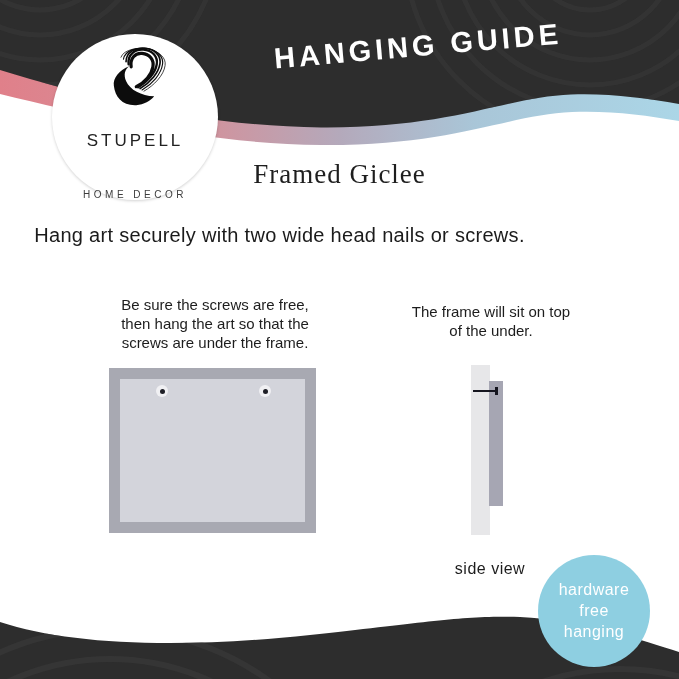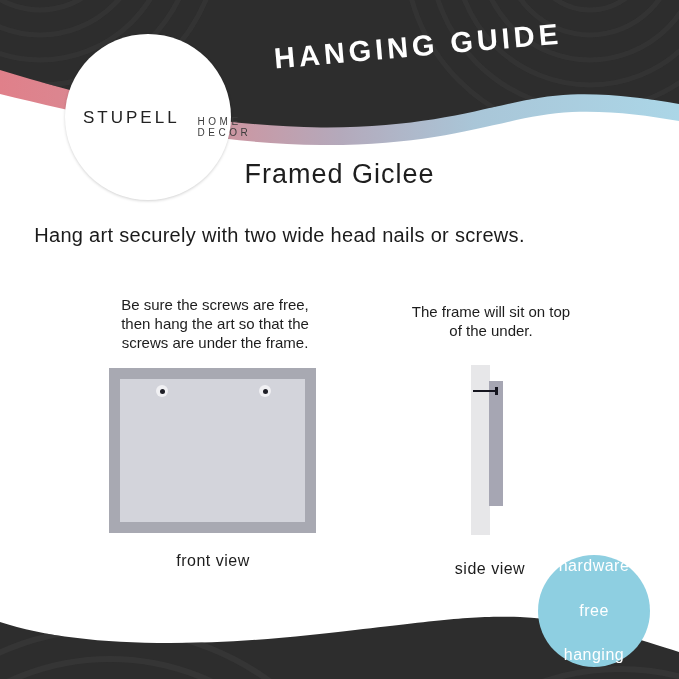--- a/index.html
+++ b/index.html
@@ -11,31 +11,31 @@
   .hdr-svg{position:absolute;top:0;left:0;}
   .ftr-svg{position:absolute;top:569px;left:0;}
 
   .hdr-title{
     position:absolute;left:218px;top:30px;width:400px;text-align:center;
     transform:rotate(-5deg);transform-origin:center;
     color:#ffffff;font-size:29px;font-weight:600;letter-spacing:4px;white-space:nowrap;
   }
 
   .logo{
-    position:absolute;left:65px;top:34px;width:166px;height:166px;border-radius:50%;
+    position:absolute;left:52px;top:34px;width:166px;height:166px;border-radius:50%;
     background:#ffffff;box-shadow:0 1px 3px rgba(0,0,0,.18);
-    display:flex;align-items:center;gap:18px;
+    display:flex;flex-direction:column;align-items:center;gap:18px;
   }
   .logo .s-icon{margin-top:13px;}
   .brand-name{font-size:17px;letter-spacing:3px;color:#222;margin-top:2px;font-weight:400;}
   .brand-tagline{font-size:10px;letter-spacing:3.5px;color:#3c3c3c;margin-top:20px;}
 
   .product-title{
     position:absolute;left:0;top:159px;width:679px;text-align:center;
-    font-size:27px;color:#1e1e1e;letter-spacing:1px;font-weight:400;
+    font-size:27px;color:#1e1e1e;letter-spacing:1px;font-weight:400;font-family:Liberation Serif, serif;
   }
   .product-subtitle{
     position:absolute;left:0;top:224px;width:559px;text-align:center;
     font-size:20px;color:#1b1b1b;letter-spacing:.3px;font-weight:400;
   }
 
   .instr{position:absolute;text-align:center;font-size:15px;line-height:19px;color:#1d1d1d;}
   .instr-left{left:85px;top:295px;width:260px;}
   .instr-right{left:371px;top:302px;width:240px;}
 
@@ -58,21 +58,21 @@
   .caption-side{left:400px;top:560px;width:180px;}
 
   .side-wall{position:absolute;left:471px;top:365px;width:19px;height:170px;background:#e7e7e9;}
   .side-frame{position:absolute;left:489px;top:381px;width:14px;height:125px;background:#a6a6b3;}
   .nail-shaft{position:absolute;left:473px;top:390px;width:24px;height:2px;background:#15151f;}
   .nail-head{position:absolute;left:495px;top:387px;width:3px;height:8px;background:#15151f;}
 
   .badge{
     position:absolute;left:538px;top:555px;width:112px;height:112px;border-radius:50%;
     background:#8ecfe1;color:#ffffff;display:flex;flex-direction:column;
-    align-items:center;justify-content:space-between;text-align:center;
+    align-items:center;justify-content:center;text-align:center;
     font-size:16px;line-height:21px;letter-spacing:.5px;padding-bottom:2px;box-sizing:border-box;
   }
 </style>
 </head>
 <body>
 
 <div class="page">
 
   <svg class="hdr-svg" width="679" height="150" viewBox="0 0 679 150">
     <defs>
@@ -128,21 +128,20 @@
     <div>Be sure the screws are free,</div>
     <div>then hang the art so that the</div>
     <div>screws are under the frame.</div>
   </div>
 
   <div class="front-frame">
     <div class="front-inner"></div>
     <div class="screw screw-left"></div>
     <div class="screw screw-right"></div>
   </div>
-  <div class="caption caption-front">front view</div>
 
   <div class="instr instr-right">
     <div>The frame will sit on top</div>
     <div>of the under.</div>
   </div>
 
   <div class="side-wall"></div>
   <div class="side-frame"></div>
   <div class="nail-shaft"></div>
   <div class="nail-head"></div>

